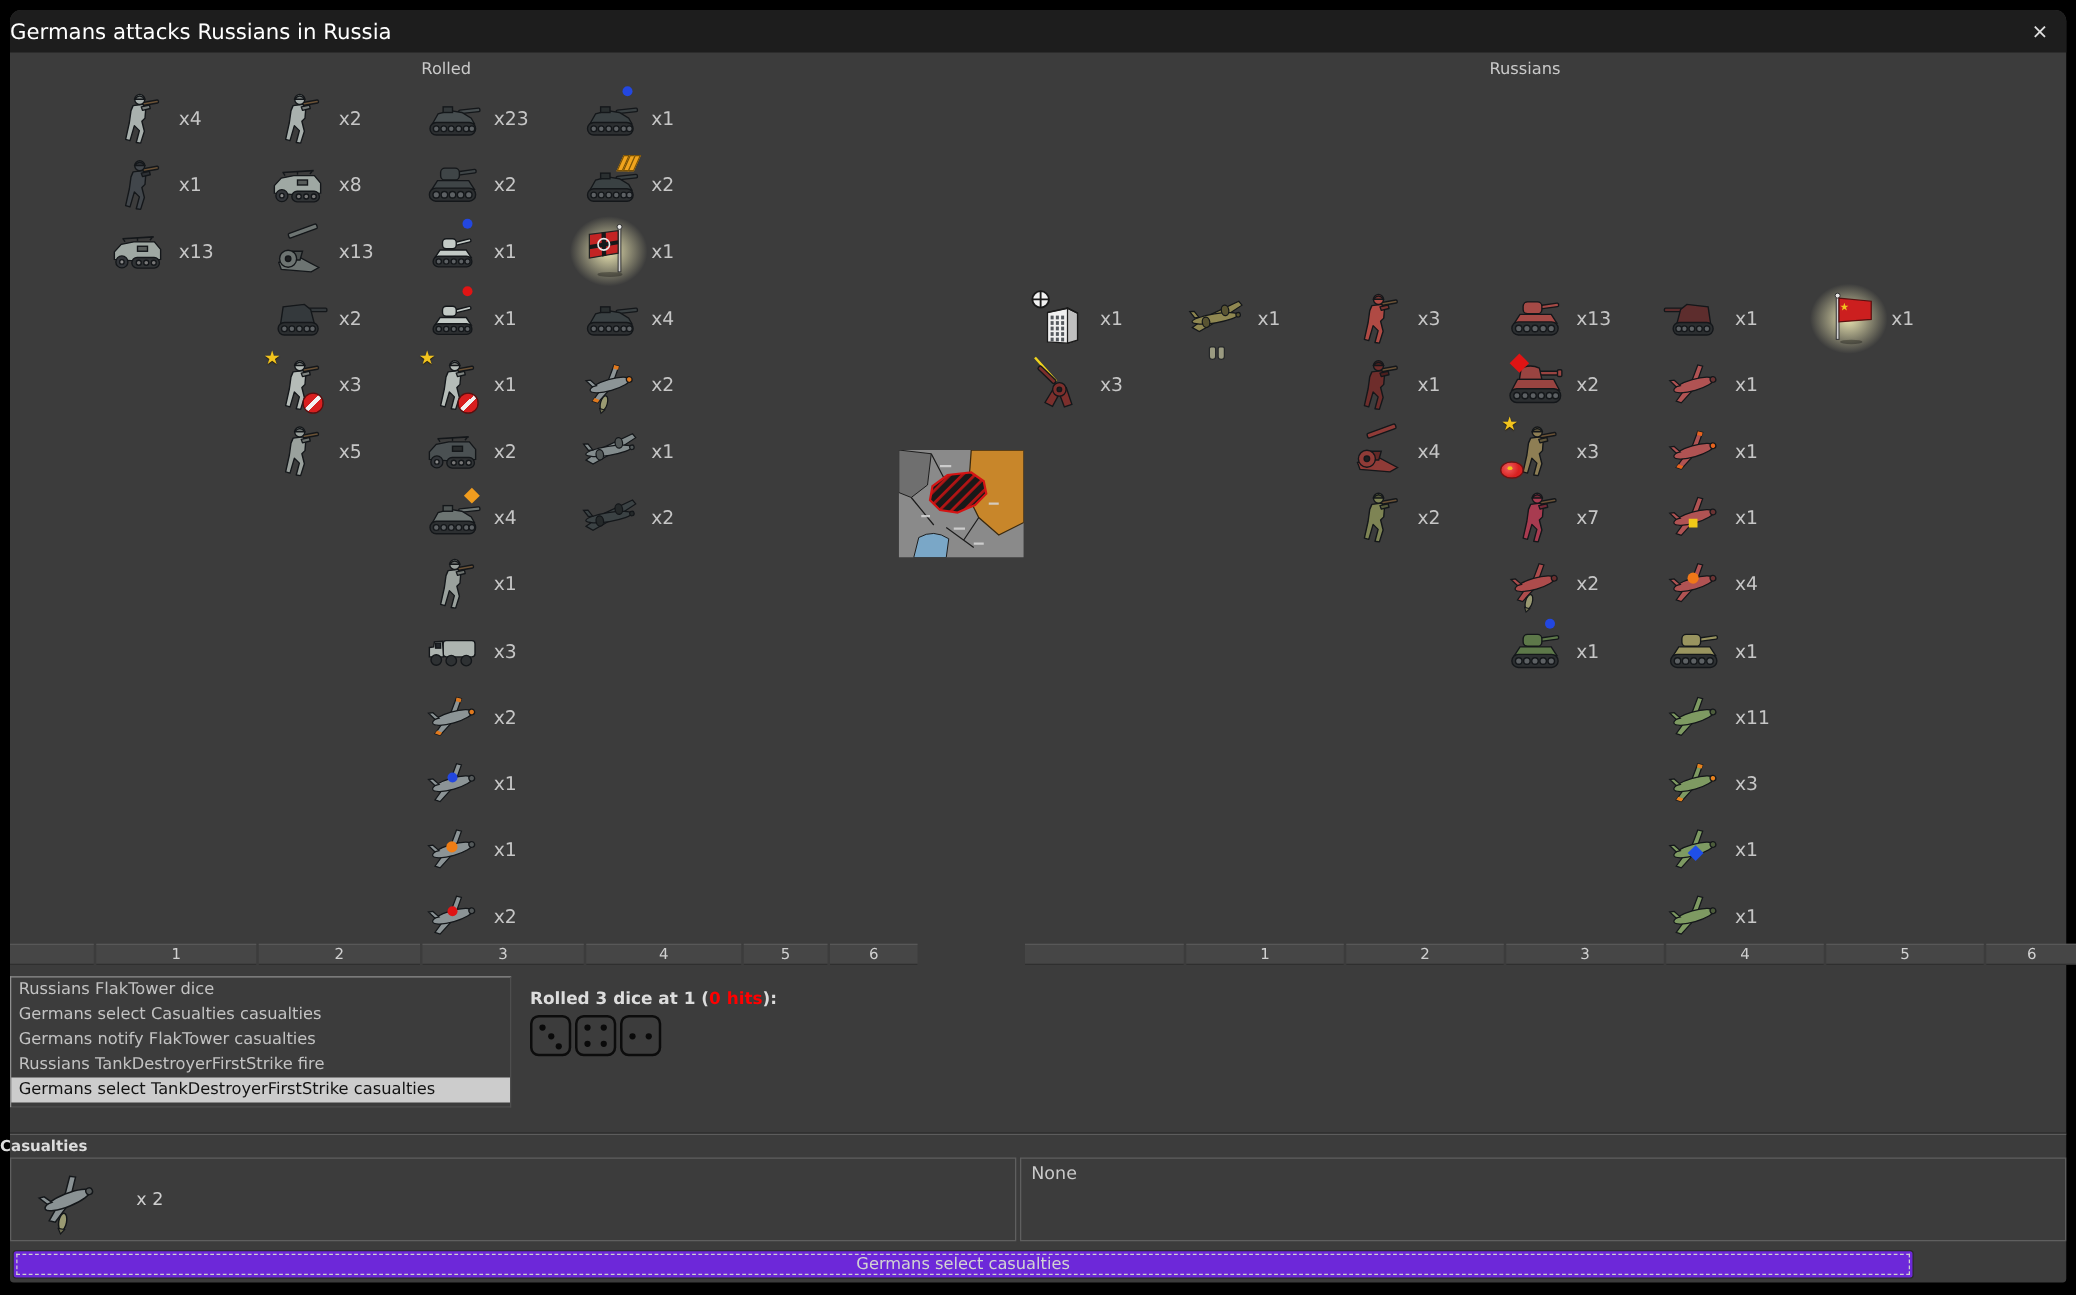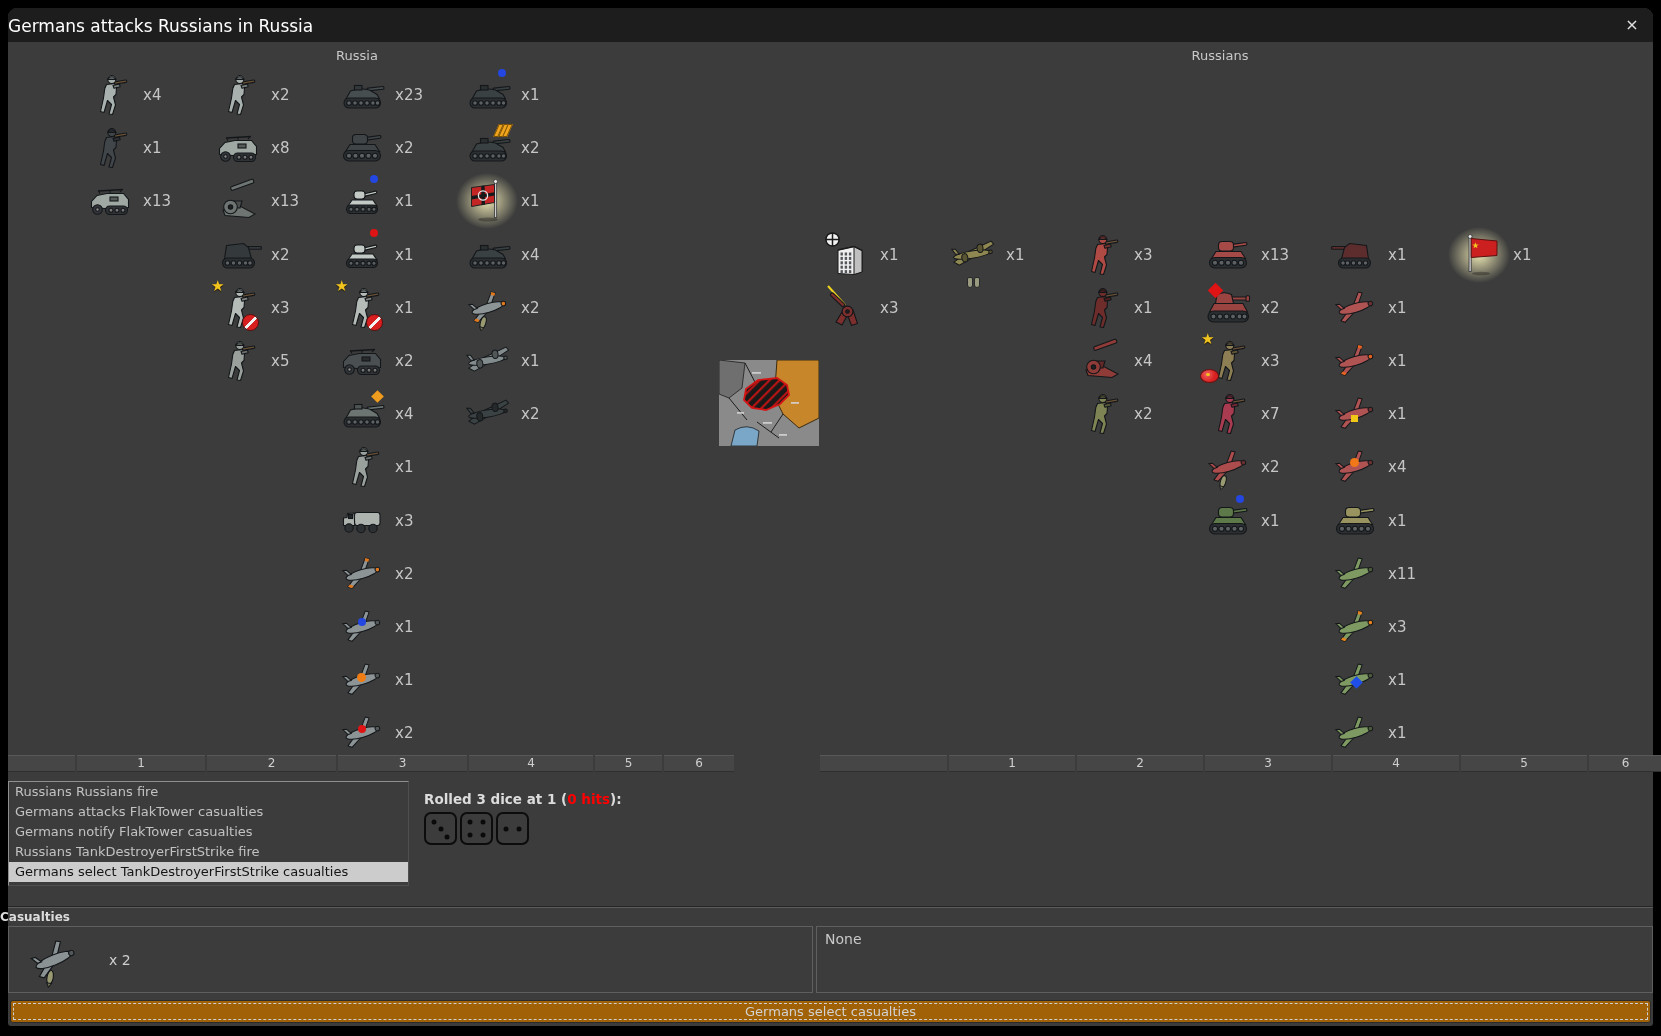--- a/index.html
+++ b/index.html
@@ -40,36 +40,36 @@
   #cas-divider{position:absolute;left:8px;top:906px;width:1645px;height:0;
                border-top:1px solid #262626;border-bottom:1px solid #5c5c5c;}
   #cas-header{position:absolute;left:0;top:910px;width:100%;font-size:12px;
               font-weight:bold;color:#dcdcdc;}
   #cas-left{position:absolute;left:8px;top:926px;width:805px;height:67px;box-sizing:border-box;
             border:1px solid #5f5f5f;display:flex;align-items:center;}
   #cas-unit{position:relative;margin-left:14px;width:62px;height:56px;transform:rotate(-6deg);}
   #cas-count{margin-left:24px;font-size:14px;color:#cfcfcf;white-space:pre;}
   #cas-right{position:absolute;left:816px;top:926px;width:837px;height:67px;box-sizing:border-box;
              border:1px solid #5f5f5f;color:#c9c9c9;font-size:14px;padding:4px 8px;}
-  #action{position:absolute;left:10px;top:1000px;width:1641px;height:23px;background:#a16207;
+  #action{position:absolute;left:10px;top:1000px;width:1521px;height:23px;background:#6d28d9;
           border:1px solid #2b2b2b;border-radius:3px;outline:1px dashed #cfcfcf;outline-offset:-4px;
           color:#d2d2d2;font-size:13px;font-family:inherit;cursor:default;}
   #map{position:absolute;left:719px;top:360px;width:100px;height:86px;}
 </style>
 </head>
 <body>
 
 <div id="screen">
   <div id="window"></div>
   <div class="titlebar">
     <span class="title">Germans attacks Russians in Russia</span>
     <span class="close">×</span>
   </div>
 
-  <span class="side-label" id="lbl-g">Russia</span>
+  <span class="side-label" id="lbl-g">Rolled</span>
   <span class="side-label" id="lbl-r">Russians</span>
 
   <div id="units">
       <div class="unit" style="left: 85px; top: 71px;">
         <span class="uicon">
           <svg width="50" height="48" viewBox="0 0 48 48">
             <g stroke="#14171a" stroke-width="1.1" stroke-linejoin="round">
     <rect x="25" y="11.6" width="16" height="2.4" rx="1" transform="rotate(-10 25 12.8)" fill="#6b5236"></rect>
     <path fill="#a9b1ae" d="M20.5 13.5 L28.5 12.5 L30.5 17 L30 23.5 L27.5 26 L29.5 34 L26.5 43.5 L23 43 L25.5 33.5 L21.5 29.5 L18 41.5 L14.5 40.5 L17.5 27 L18.8 17.5 Z"></path>
     <path fill="#767c7a" d="M27 14.5 L33.5 13 L34.2 15.8 L28 17.3 Z"></path>
@@ -1001,22 +1001,22 @@
       <div class="scell" style="width: 127px;"></div>
       <div class="scell" style="width: 126px;">1</div>
       <div class="scell" style="width: 126px;">2</div>
       <div class="scell" style="width: 126px;">3</div>
       <div class="scell" style="width: 126px;">4</div>
       <div class="scell" style="width: 126px;">5</div>
       <div class="scell" style="width: 73px;">6</div>
     </div>
 
   <div id="steps">
-      <div class="step">Russians Russians fire</div>
-      <div class="step">Germans attacks FlakTower casualties</div>
+      <div class="step">Russians FlakTower dice</div>
+      <div class="step">Germans select Casualties casualties</div>
       <div class="step">Germans notify FlakTower casualties</div>
       <div class="step">Russians TankDestroyerFirstStrike fire</div>
       <div class="step sel">Germans select TankDestroyerFirstStrike casualties</div>
     </div>
 
   <div id="rolls">
     <div class="rolled"><span>Rolled 3 dice at 1 (</span><span class="red">0 hits</span><span>):</span></div>
     <div id="dice">
         <div class="die">
           <span class="pip" style="left: 26%; top: 26%;"></span>

